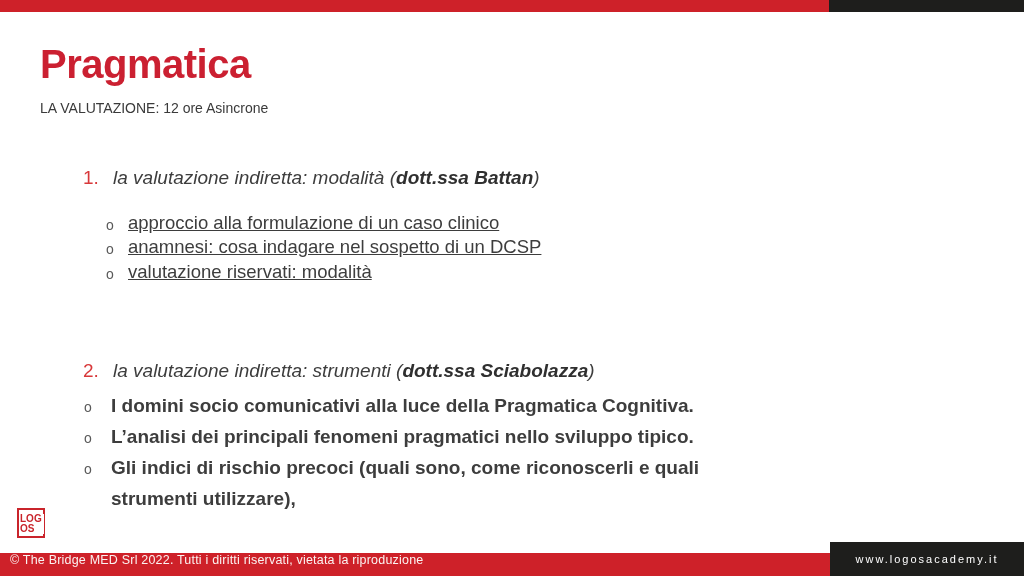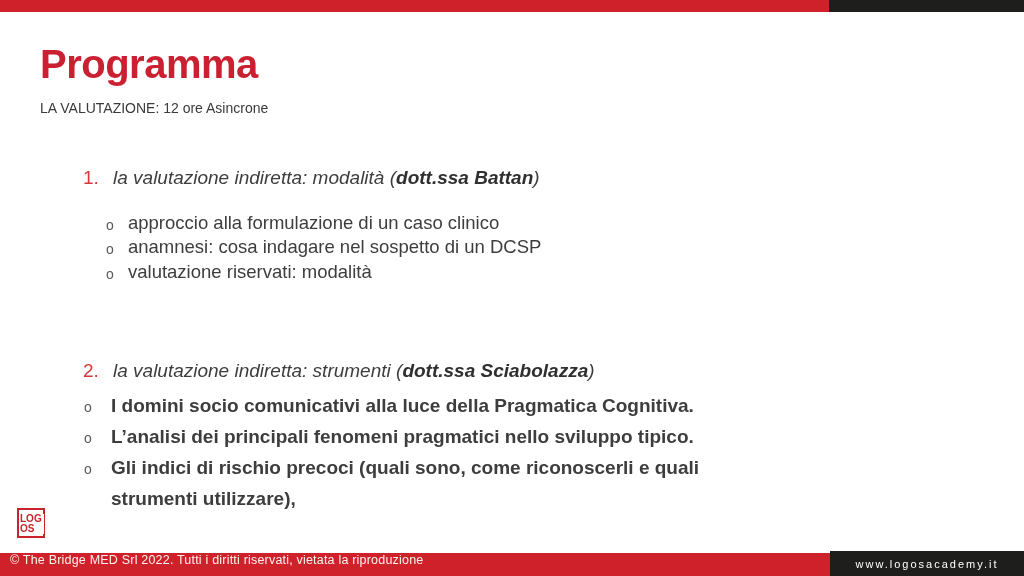--- a/index.html
+++ b/index.html
@@ -36,21 +36,21 @@
   .item-row .item-text b { font-weight:700; color:#2f2f2f; }
 
   
   .b-row { position:absolute; font-size:19px; color:#3d3d3d; }
   .b-row .marker {
     position:absolute; left:0; top:2px;
     font-size:14px; color:#595959;
   }
   .b-row .b-text { display:block; }
   .g1 { left:106px; line-height:24px; font-size:18.5px; }
-  .g1 .b-text { padding-left:22px; white-space:nowrap; }
+  .g1 .b-text { padding-left:22px; white-space:nowrap;text-decoration:underline; }
   .g2 { left:84px; line-height:31px; }
   .g2 .b-text { padding-left:27px; white-space:nowrap;font-weight:bold; }
   .g2.wrap .b-text { white-space:normal; width:648px; }
 
   
   .logo { position:absolute; left:17px; top:508px; width:28px; height:30px;border-radius:7px; }
   .logo-box { width:100%; height:100%; border:2px solid #c9242b; }
   .logo-text {
     position:absolute; left:2px; top:6px;
     background:#ffffff; padding:0 2px 1px 1px;
@@ -60,34 +60,34 @@
 
   
   .footer-red {
     position:absolute; left:0; bottom:0; width:830px; height:23px;
     background:#ce2129; display:flex; align-items:flex-start;
   }
   .footer-red .copyright {
     margin-left:10px; font-size:12.5px; color:#fbf3f1; letter-spacing:0.2px;
   }
   .footer-dark {
-    position:absolute; left:830px; bottom:0; width:194px; height:25px;
+    position:absolute; left:830px; bottom:0; width:194px; height:34px;
     background:#1e1e1c; display:flex; align-items:center; justify-content:center;
   }
   .footer-dark .website {
     font-size:11px; color:#ffffff; letter-spacing:2px;
   }
 </style>
 </head>
 <body>
 
 <div class="topbar-red"></div>
 <div class="topbar-dark"></div>
 
-<h1 class="title">Programma</h1>
+<h1 class="title">Pragmatica</h1>
 <div class="subtitle">LA VALUTAZIONE: 12 ore Asincrone</div>
 
 <div class="item-row" style="top:166px;">
   <span class="num">1.</span>
   <span class="item-text"><span>la valutazione indiretta: modalità (</span><b>dott.ssa Battan</b><span>)</span></span>
 </div>
 
 <div class="b-row g1" style="top:211px;">
   <span class="marker">o</span>
   <span class="b-text">approccio alla formulazione di un caso clinico</span>

